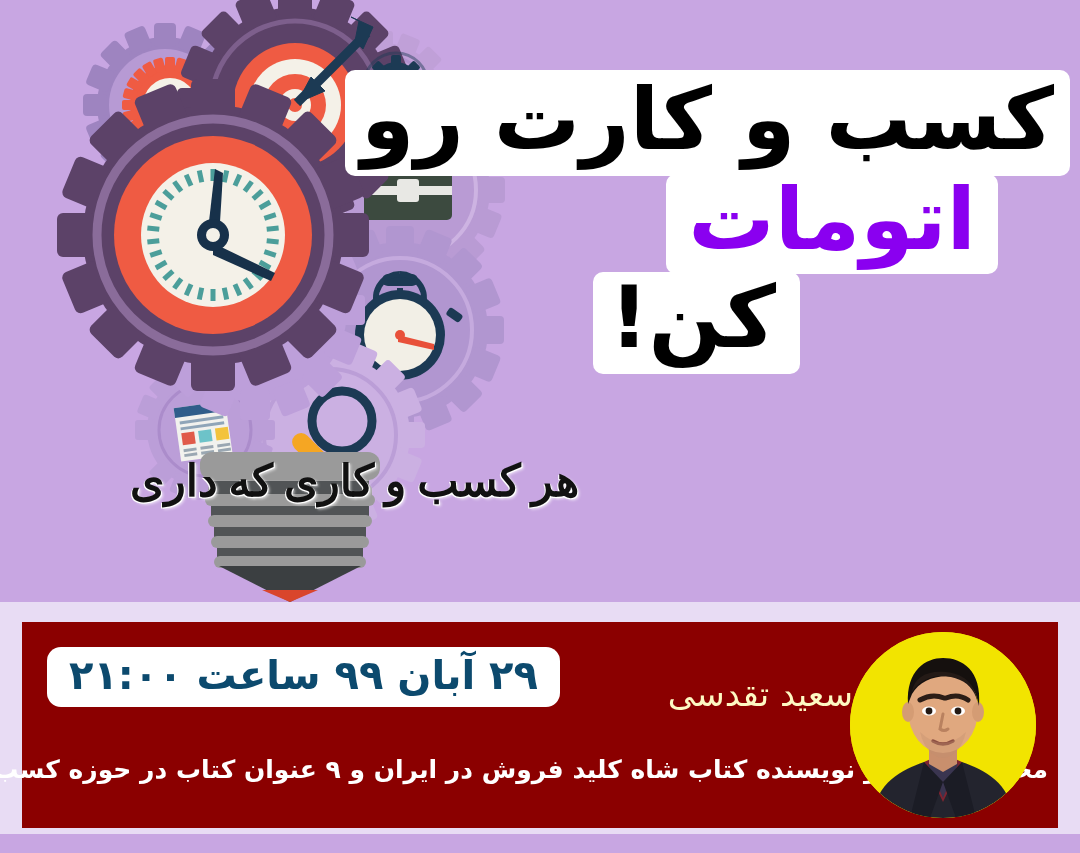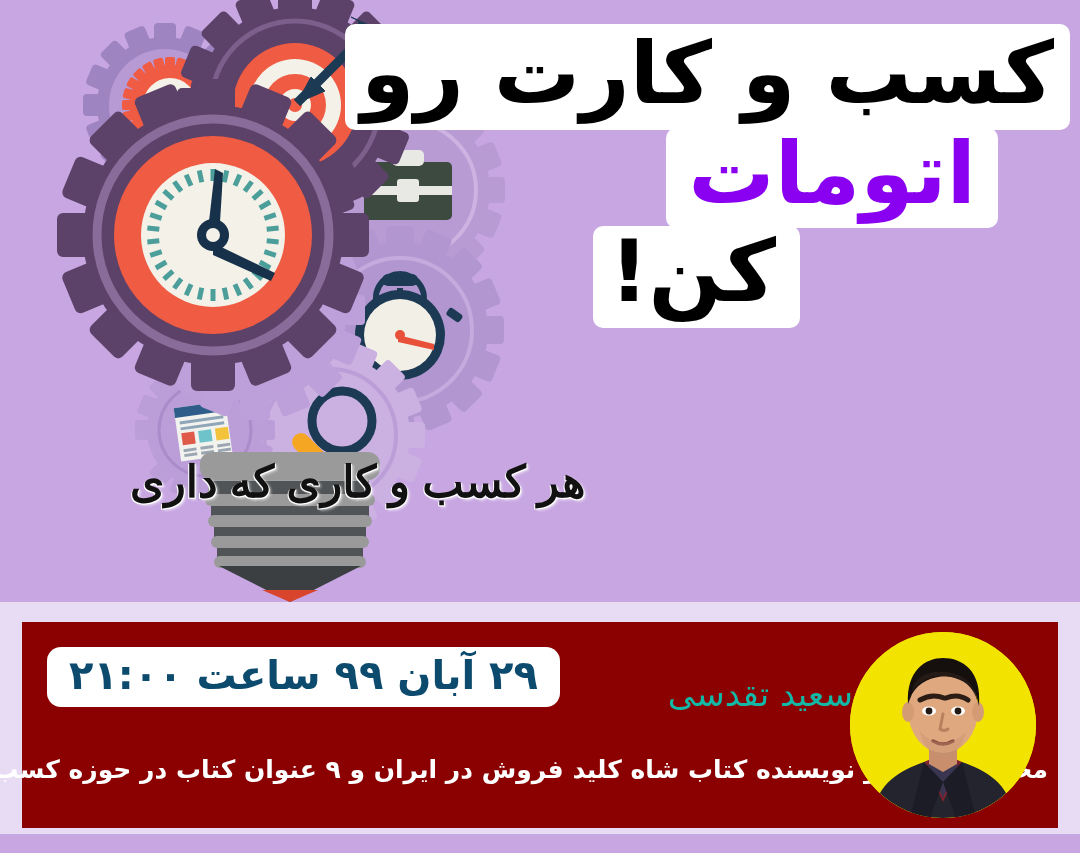--- a/index.html
+++ b/index.html
@@ -22,41 +22,41 @@
   .art svg{display:block;width:520px;height:602px;}
 
   
   .headline{position:absolute;right:10px;top:24px;width:600px;}
   .hl-box{
     background:#ffffff;border-radius:10px;
     display:inline-block;padding:4px 18px 10px 18px;
     line-height:1.0;white-space:nowrap;
     direction:rtl;
   }
-  .hl-row{display:flex;justify-content:flex-start;}
+  .hl-row{display:flex;justify-content:flex-start;margin-top:46px;}
   .hl-row.r1{margin-bottom:0px;}
   .hl-row.r2{margin-right:72px;margin-top:-2px;}
   .hl-row.r3{margin-right:270px;margin-top:-2px;}
   .hl-text{
     font-family:"DejaVu Sans","Liberation Sans",sans-serif;
     font-weight:bold;font-size:86px;color:#000000;
     letter-spacing:-1px;
   }
   .hl-text.accent{color:#8a00f0;}
   .hl-box.b1{padding:6px 16px 14px 16px;}
   .hl-box.b2{padding:2px 22px 12px 22px;}
   .hl-box.b3{padding:2px 24px 14px 16px;}
 
   
   .sub{
     position:absolute;right:150px;top:450px;width:800px;
     text-align:left;direction:rtl;
   }
   .sub-line{
-    font-family:Liberation Sans, sans-serif;
+    font-family:Liberation Serif, serif;
     font-weight:bold;font-size:44px;color:#111111;
     text-shadow:1px 1px 0 #ffffff, -1px 1px 0 #ffffff, 2px 2px 3px rgba(255,255,255,.7);
     line-height:1.45;white-space:nowrap;
   }
   .sub-line .accent{color:#8a00f0;}
   .sub-l1{padding-left:0px;}
   .sub-l2{padding-left:60px;}
 
   
   .band{
@@ -83,21 +83,21 @@
   .date-text{
     font-family:"DejaVu Sans","Liberation Sans",sans-serif;
     font-weight:bold;font-size:40px;color:#0c4a6e;
     white-space:nowrap;direction:rtl;line-height:1.1;
   }
 
   
   .speaker-name{
     position:absolute;right:205px;top:52px;
     font-family:"DejaVu Sans","Liberation Sans",sans-serif;
-    font-size:34px;color:#14b8a6;white-space:nowrap;direction:rtl;margin-left:34px;
+    font-size:34px;color:#fef9c3;white-space:nowrap;direction:rtl;margin-left:34px;
   }
 
   
   .desc{
     position:absolute;right:10px;left:10px;top:133px;
     font-family:"DejaVu Sans","Liberation Sans",sans-serif;
     font-weight:bold;font-size:25px;color:#ffffff;
     direction:rtl;text-align:left;white-space:nowrap;
     padding-left:14px;
   }

